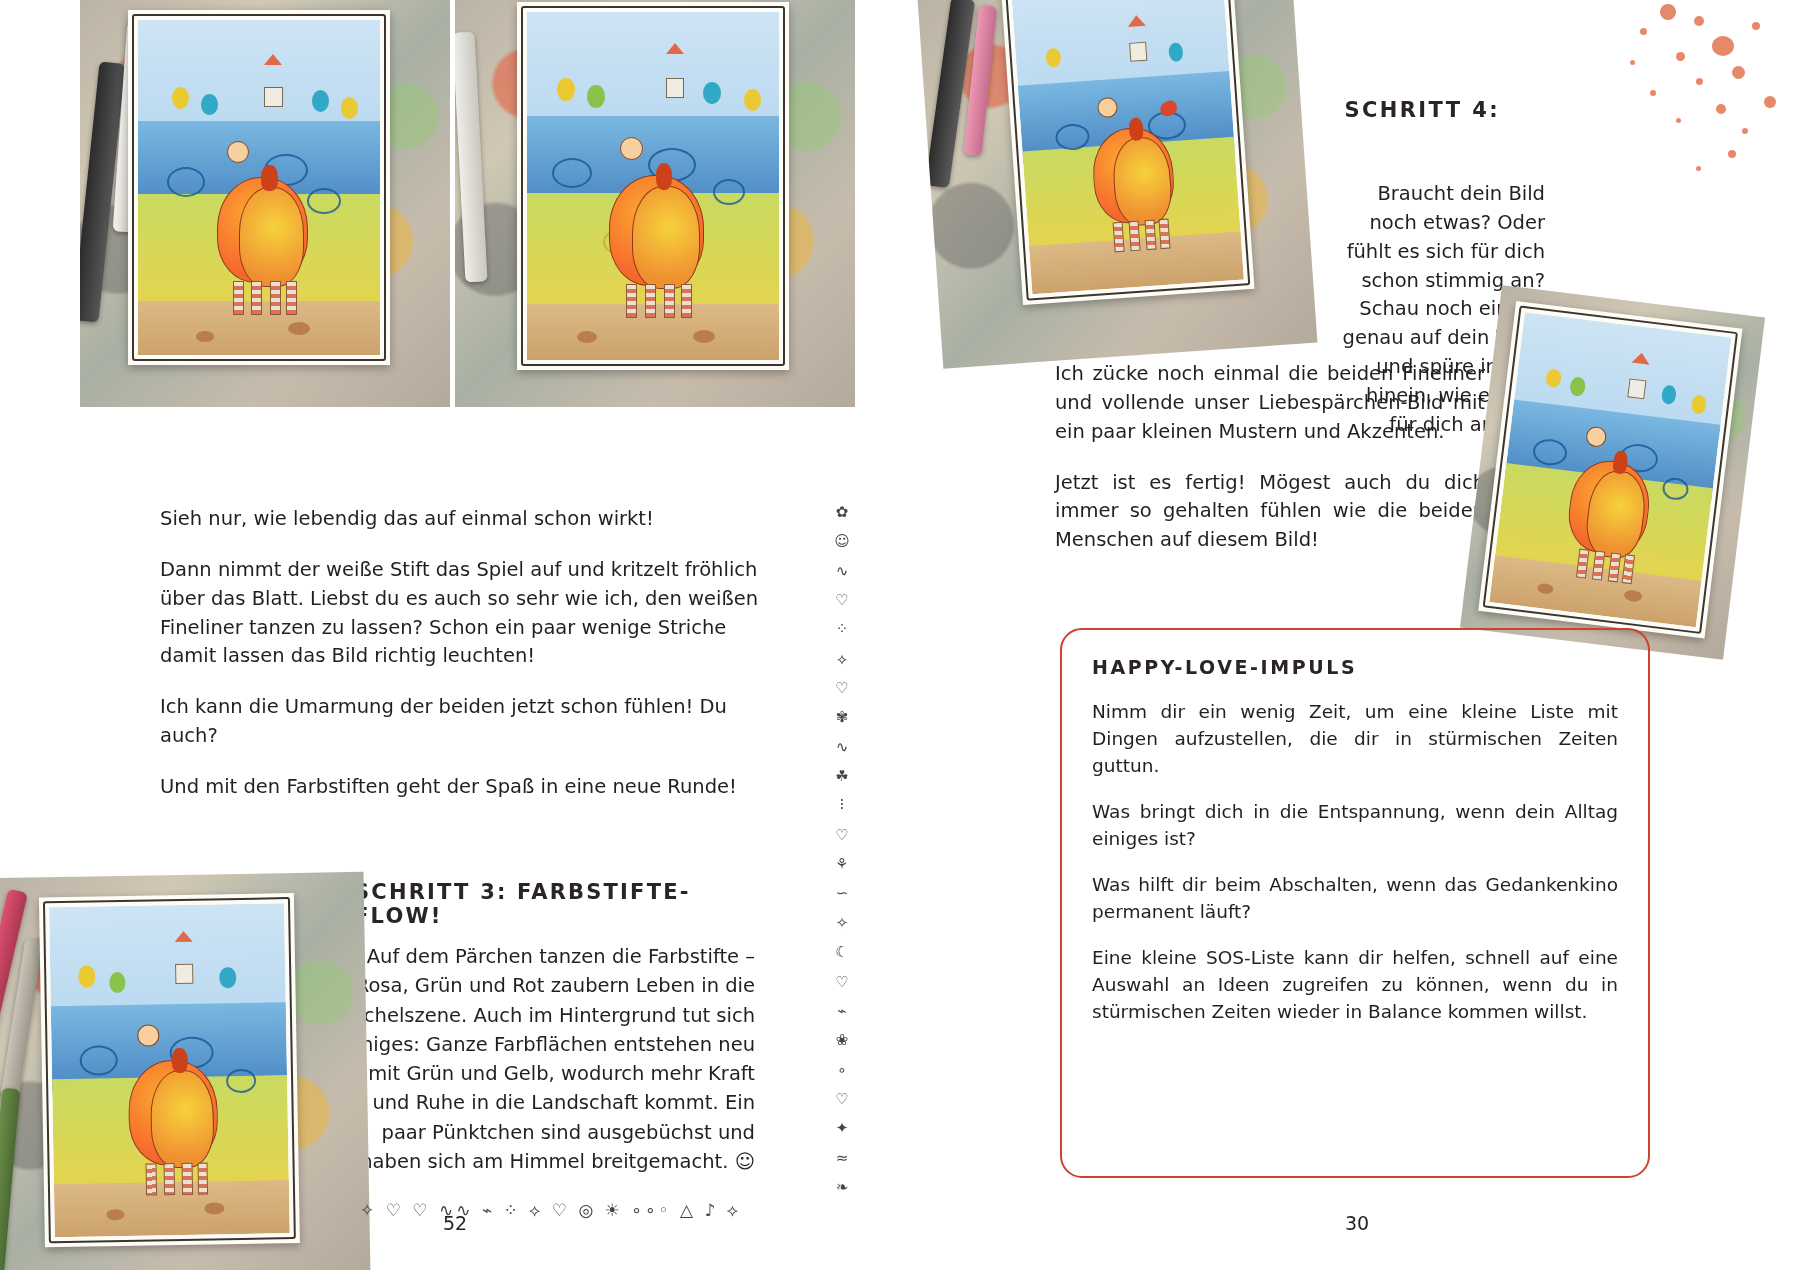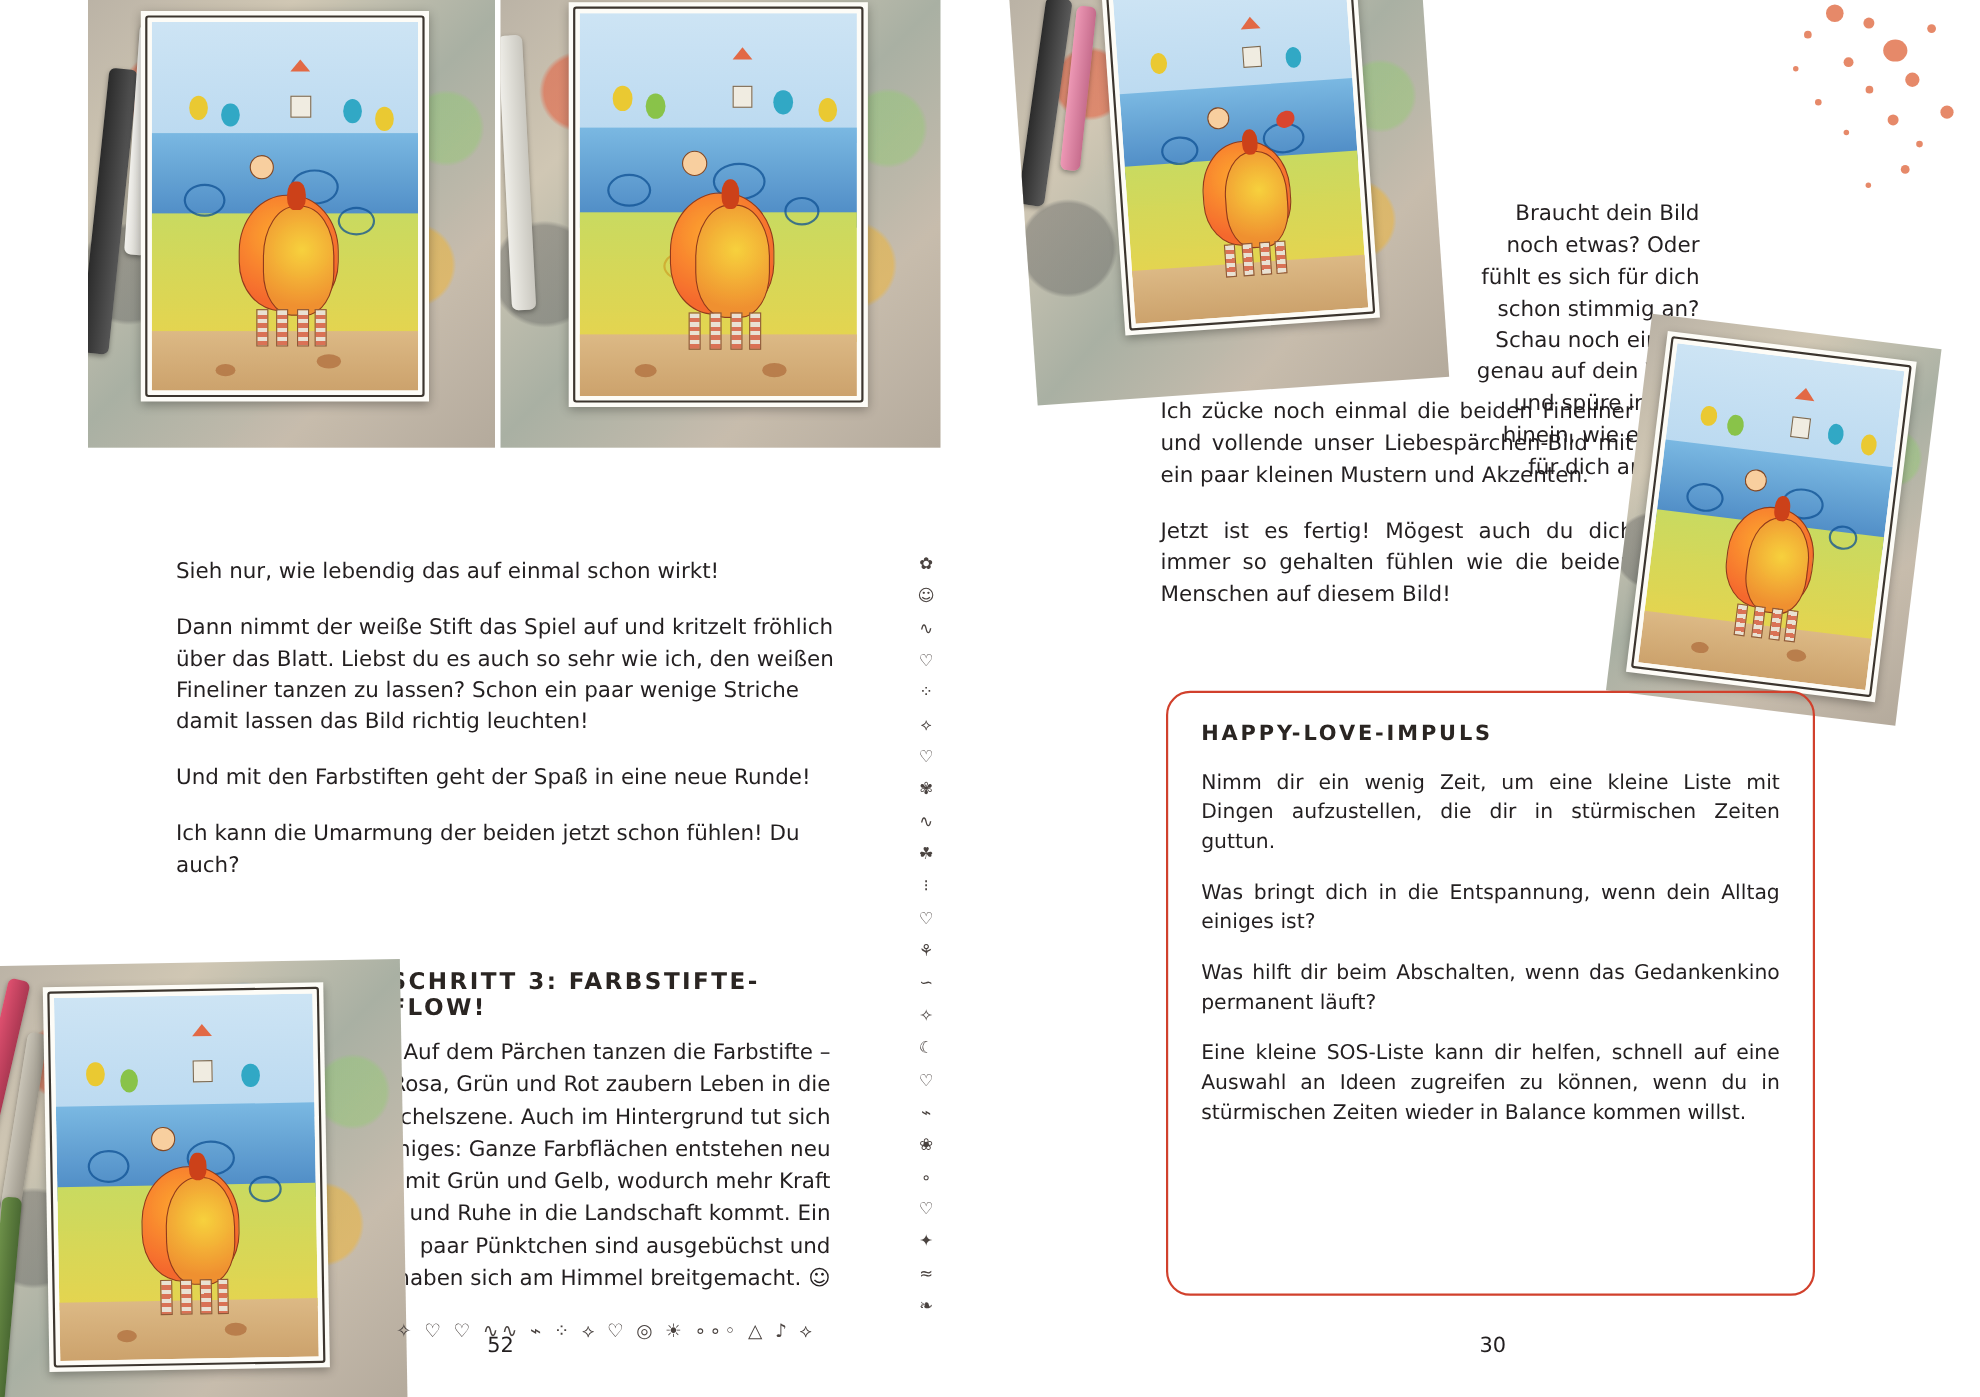--- a/index.html
+++ b/index.html
@@ -300,22 +300,22 @@
     <div class="sp" style="left:196px;top:118px;width:5px;height:5px;"></div>
     <div class="sp" style="left:284px;top:96px;width:12px;height:12px;"></div>
     <div class="sp" style="left:170px;top:90px;width:6px;height:6px;"></div>
     <div class="sp" style="left:248px;top:150px;width:8px;height:8px;"></div>
     <div class="sp" style="left:216px;top:166px;width:5px;height:5px;"></div>
   </div>
 
   <div class="left-col">
     <p class="para">Sieh nur, wie lebendig das auf einmal schon wirkt!</p>
     <p class="para">Dann nimmt der weiße Stift das Spiel auf und kritzelt fröhlich über das Blatt. Liebst du es auch so sehr wie ich, den weißen Fineliner tanzen zu lassen? Schon ein paar wenige Striche damit lassen das Bild richtig leuchten!</p>
+    <p class="para">Ich kann die Umarmung der beiden jetzt schon fühlen! Du auch?</p>
     <p class="para">Und mit den Farbstiften geht der Spaß in eine neue Runde!</p>
-    <p class="para">Ich kann die Umarmung der beiden jetzt schon fühlen! Du auch?</p>
   </div>
 
   <div class="step3-block">
     <div class="step-head">
       <span class="bullet"></span>
       <span>SCHRITT 3: FARBSTIFTE-FLOW!</span>
     </div>
     <p class="para">Auf dem Pärchen tanzen die Farbstifte – Rosa, Grün und Rot zaubern Leben in die Kuschelszene. Auch im Hintergrund tut sich einiges: Ganze Farbflächen entstehen neu mit Grün und Gelb, wodurch mehr Kraft und Ruhe in die Landschaft kommt. Ein paar Pünktchen sind ausgebüchst und haben sich am Himmel breitgemacht. ☺</p>
   </div>
 
@@ -380,20 +380,21 @@
     <span>♡</span>
       <span>✦</span>
       <span>≈</span>
       <span>❧</span>
   </div>
   <div class="footer-orn">✧ ♡ ♡ ∿∿ ⌁ ⁘ ⟡ ♡ ◎ ☀ ∘∘◦ △ ♪ ⟡</div>
 
   <div class="right-col">
     <div class="step4-head">
       <span class="bullet" style="left:100px;top:6px;"></span>
+      <div>SCHRITT 4:</div>
     </div>
   </div>
 
   <div class="r-top">
     <p class="para right">Braucht dein Bild noch etwas? Oder fühlt es sich für dich schon stimmig an? Schau noch einmal genau auf dein Werk und spüre in dich hinein, wie es sich für dich anfühlt.</p>
   </div>
 
   <div class="r-text">
     <p class="para">Ich zücke noch einmal die beiden Fineliner und vollende unser Liebespärchen-Bild mit ein paar kleinen Mustern und Akzenten.</p>
     <p class="para">Jetzt ist es fertig! Mögest auch du dich immer so gehalten fühlen wie die beiden Menschen auf diesem Bild!</p>

